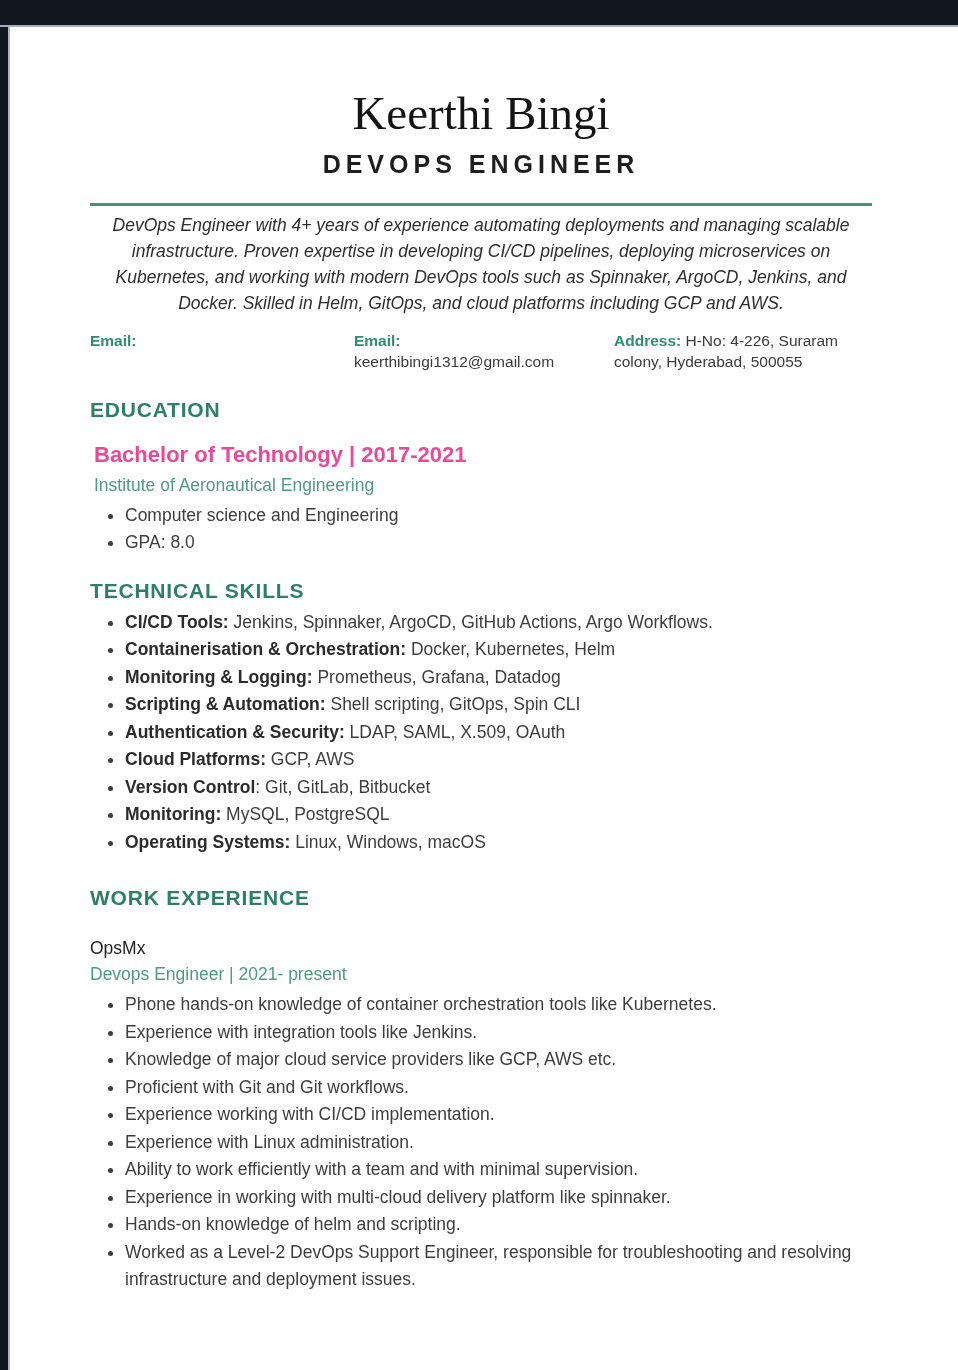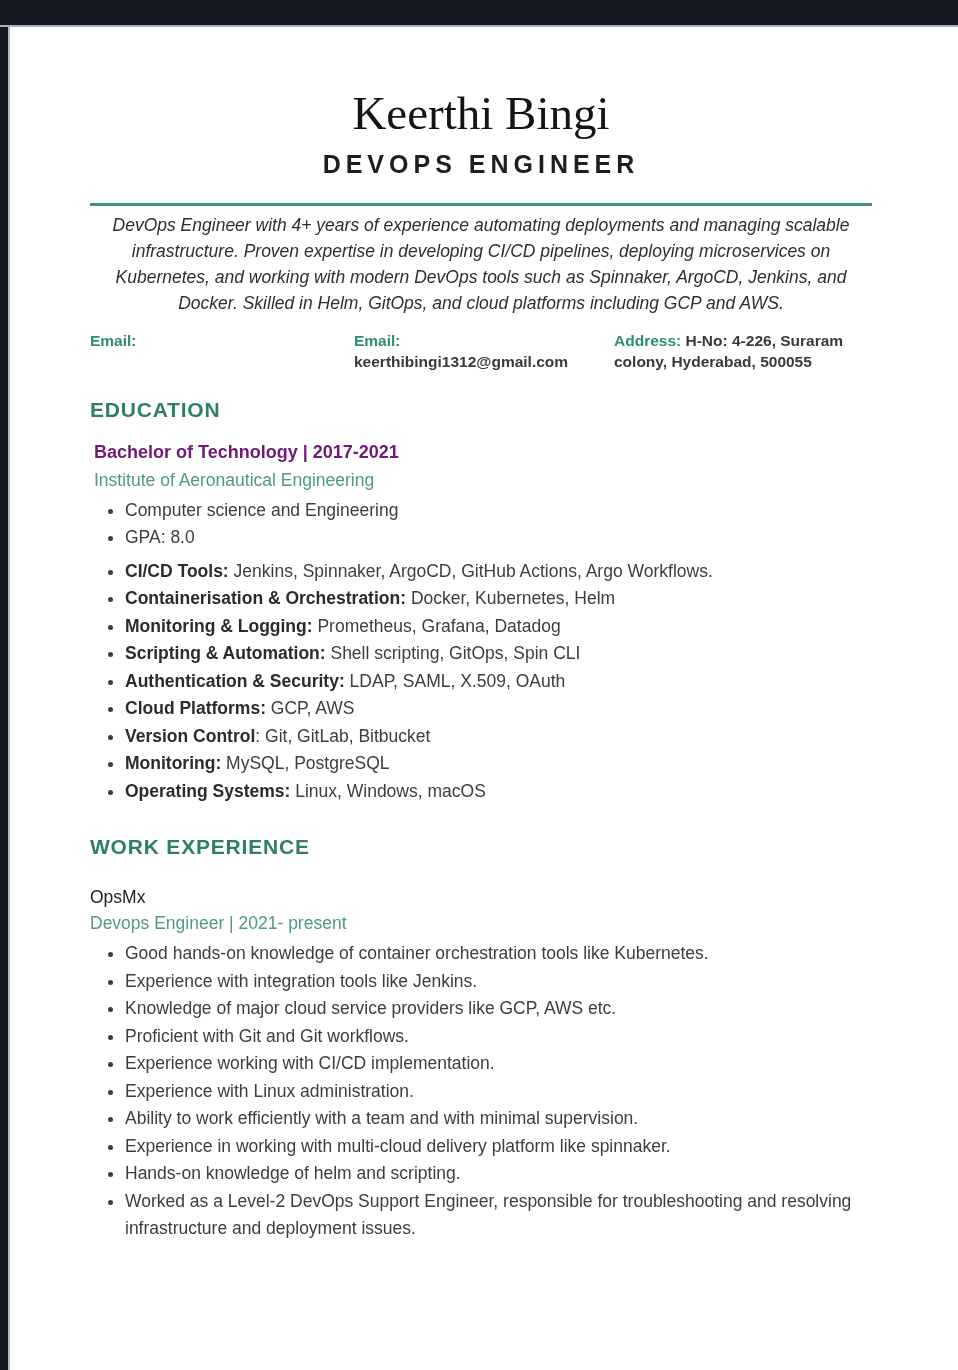--- a/index.html
+++ b/index.html
@@ -49,28 +49,28 @@
     margin-top:6px; text-align:center; font-style:italic;
     font-size:17.5px; line-height:26px; color:#2e2e2e;
   }
 
   
   .contact {
     margin-top:14px; display:grid; grid-template-columns:264px 260px 258px;
     font-size:15.5px; line-height:21px;
   }
   .contact-label { color:#2f8d71; font-weight:700; }
-  .contact-value { color:#3a3a3a;font-weight:bold; }
+  .contact-value { color:#3a3a3a; }
 
   
   .section-heading {
     font-size:21px; font-weight:700; color:#2e7f68; letter-spacing:0.8px;
   }
   .edu-heading { margin-top:26px; }
-  .degree { margin-top:20px; padding-left:4px; font-size:18px; font-weight:700; color:#701a75; }
+  .degree { margin-top:20px; padding-left:4px; font-size:22px; font-weight:700; color:#ec4899; }
   .institute { margin-top:7px; padding-left:4px; font-size:17.5px; color:#4f9a84; }
   ul.bullets {
     margin-top:6px; padding-left:35px; list-style:disc;
     font-size:17.5px; line-height:27.5px; color:#3d3d3d;
   }
   ul.bullets li strong { color:#2b2b2b; font-weight:700; }
 
   .skills-heading { margin-top:22px; }
   .skills-list { margin-top:30px; line-height:27px; }
 
@@ -111,37 +111,38 @@
     </div>
 
     <div class="section-heading edu-heading">EDUCATION</div>
     <div class="degree">Bachelor of Technology | 2017-2021</div>
     <div class="institute">Institute of Aeronautical Engineering</div>
     <ul class="bullets">
         <li>Computer science and Engineering</li>
         <li>GPA: 8.0</li>
       </ul>
 
+    <div class="section-heading skills-heading">TECHNICAL SKILLS</div>
     <ul class="bullets skills-list">
         <li><strong>CI/CD Tools:</strong> Jenkins, Spinnaker, ArgoCD, GitHub Actions, Argo Workflows.</li>
         <li><strong>Containerisation &amp; Orchestration:</strong> Docker, Kubernetes, Helm</li>
         <li><strong>Monitoring &amp; Logging:</strong> Prometheus, Grafana, Datadog</li>
         <li><strong>Scripting &amp; Automation:</strong> Shell scripting, GitOps, Spin CLI</li>
         <li><strong>Authentication &amp; Security:</strong> LDAP, SAML, X.509, OAuth</li>
         <li><strong>Cloud Platforms:</strong> GCP, AWS</li>
         <li><strong>Version Control</strong>: Git, GitLab, Bitbucket</li>
         <li><strong>Monitoring:</strong> MySQL, PostgreSQL</li>
         <li><strong>Operating Systems:</strong> Linux, Windows, macOS</li>
       </ul>
 
     <div class="section-heading work-heading">WORK EXPERIENCE</div>
     <div class="company">OpsMx</div>
     <div class="job-title">Devops Engineer | 2021- present</div>
     <ul class="bullets work-list">
-        <li>Good hands-on knowledge of container orchestration tools like Kubernetes.</li>
+        <li>Phone hands-on knowledge of container orchestration tools like Kubernetes.</li>
         <li>Experience with integration tools like Jenkins.</li>
         <li>Knowledge of major cloud service providers like GCP, AWS etc.</li>
         <li>Proficient with Git and Git workflows.</li>
         <li>Experience working with CI/CD implementation.</li>
         <li>Experience with Linux administration.</li>
         <li>Ability to work efficiently with a team and with minimal supervision.</li>
         <li>Experience in working with multi-cloud delivery platform like spinnaker.</li>
         <li>Hands-on knowledge of helm and scripting.</li>
         <li>Worked as a Level-2 DevOps Support Engineer, responsible for troubleshooting and resolving infrastructure and deployment issues.</li>
       </ul>

